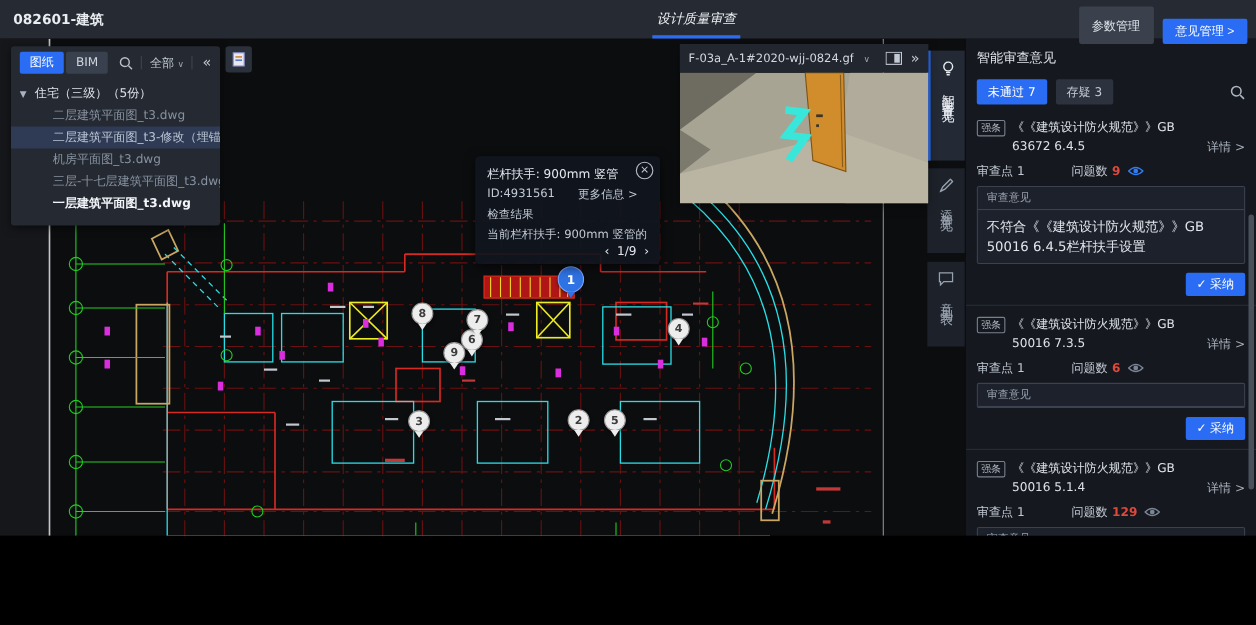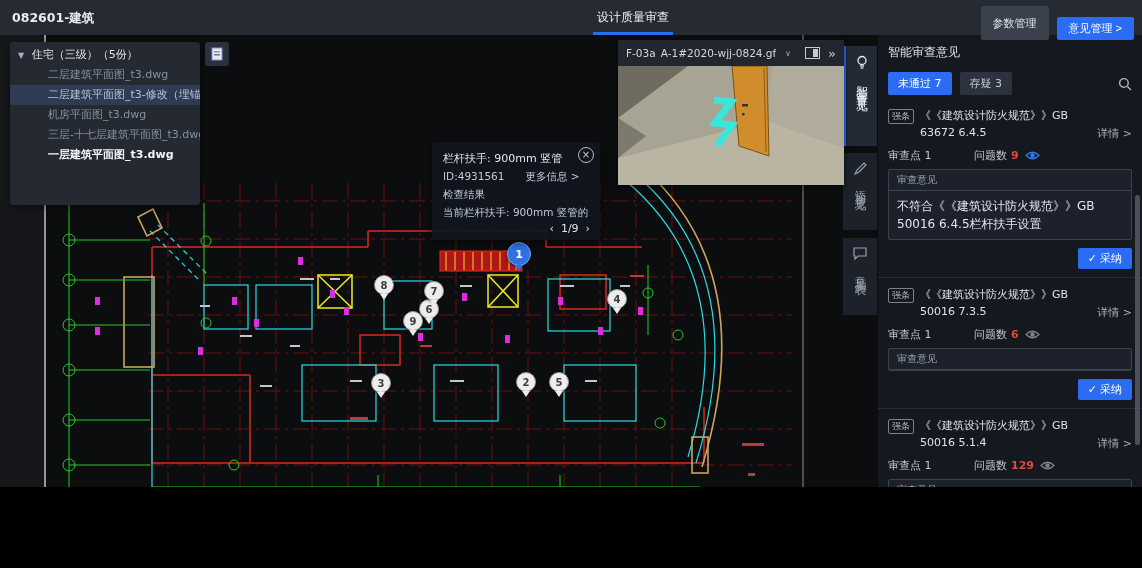--- a/index.html
+++ b/index.html
@@ -2,21 +2,21 @@
 <html><head>
 <meta charset="utf-8">
 <style>
   html,body{margin:0;padding:0;background:#000;}
   .screen{position:relative;width:1142px;height:487px;overflow:hidden;
     font-family:"DejaVu Sans","Liberation Sans",sans-serif;background:#0b0c0e;color:#c8cdd5;}
   
   .topbar{position:absolute;left:0;top:0;width:1142px;height:35px;background:#262b33;z-index:50;}
   .project-title{position:absolute;left:12px;top:10px;font-size:12.5px;font-weight:bold;color:#e9ecf1;}
   .center-tab{position:absolute;left:585px;top:0;height:35px;line-height:35px;padding:0 12px;
-    font-size:12px;color:#eef1f5;}
+    font-size:12px;color:#eef1f5;font-style:italic;}
   .center-tab .underline{position:absolute;left:8px;right:8px;bottom:0;height:3px;background:#2a6df4;}
   .topbar-actions{position:absolute;right:8px;top:6px;display:flex;gap:8px;}
   .btn{font-size:11px;border:none;border-radius:2px;padding:4px 12px;cursor:pointer;color:#dfe4ea;}
   .btn-gray{background:#3a414d;}
   .btn-blue{background:#2a6df4;color:#fff;margin-top:11px;}
   
   .canvas{position:absolute;left:0;top:35px;width:877px;height:527px;background:#0c0d0f;overflow:hidden;}
   .canvas svg{position:absolute;left:0;top:0;}
   
   .pin{position:absolute;width:18px;height:18px;border-radius:50%;background:#ededed;border:1px solid #989898;
@@ -325,20 +325,36 @@
       </div>
     <div class="pin" style="left:374px;top:240px;">
         <span>8</span>
       </div>
     <div class="pin" style="left:403px;top:276px;">
         <span>9</span>
       </div>
   </div>
 
   <div class="left-panel">
+    <div class="lp-header">
+      <span class="seg seg-active">图纸</span>
+      <span class="seg seg-idle">BIM</span>
+      <span class="lp-tool">
+        <svg width="13" height="13" viewBox="0 0 13 13">
+            <circle cx="5.5" cy="5.5" r="4" fill="none" stroke="currentColor" stroke-width="1.3"></circle>
+            <line x1="8.8" y1="8.8" x2="12" y2="12" stroke="currentColor" stroke-width="1.3"></line>
+          </svg>
+      </span>
+      <span class="lp-divider"></span>
+      <span class="lp-filter">
+        <span>全部</span><span class="chev">∨</span>
+      </span>
+      <span class="lp-divider"></span>
+      <span class="lp-collapse">«</span>
+    </div>
     <div class="tree">
       <div class="tree-group">
         <span class="tree-caret">▼</span>
         <span>住宅（三级）（5份）</span>
       </div>
       <div class="file-row">二层建筑平面图_t3.dwg</div>
       <div class="file-row selected">二层建筑平面图_t3-修改（埋锚门，窗...</div>
       <div class="file-row">机房平面图_t3.dwg</div>
       <div class="file-row">三层-十七层建筑平面图_t3.dwg</div>
       <div class="file-row current">一层建筑平面图_t3.dwg</div>

